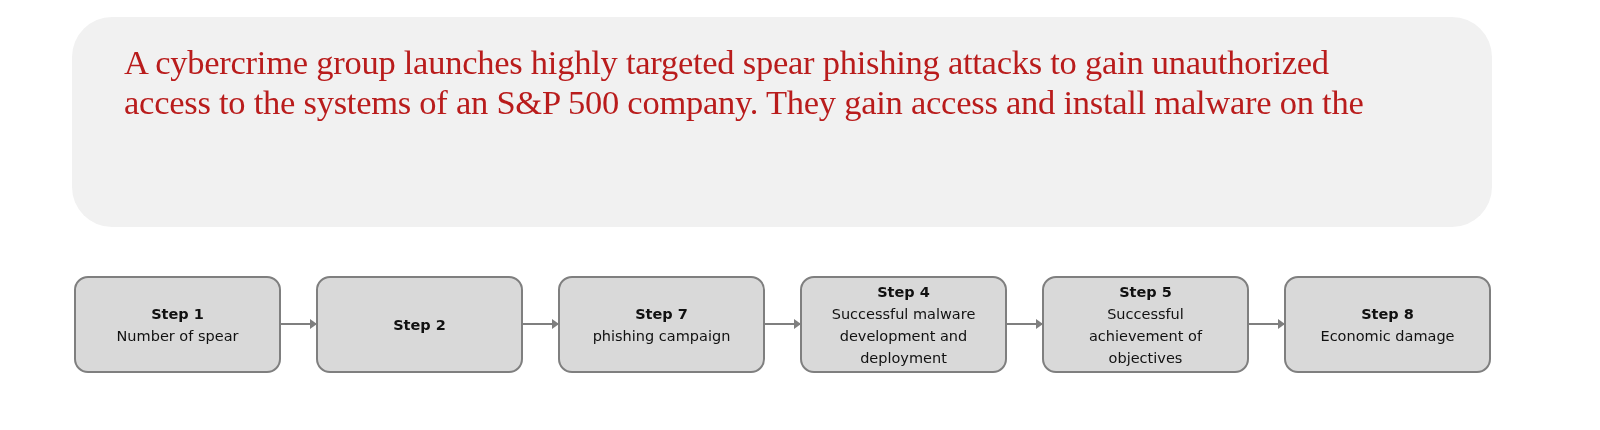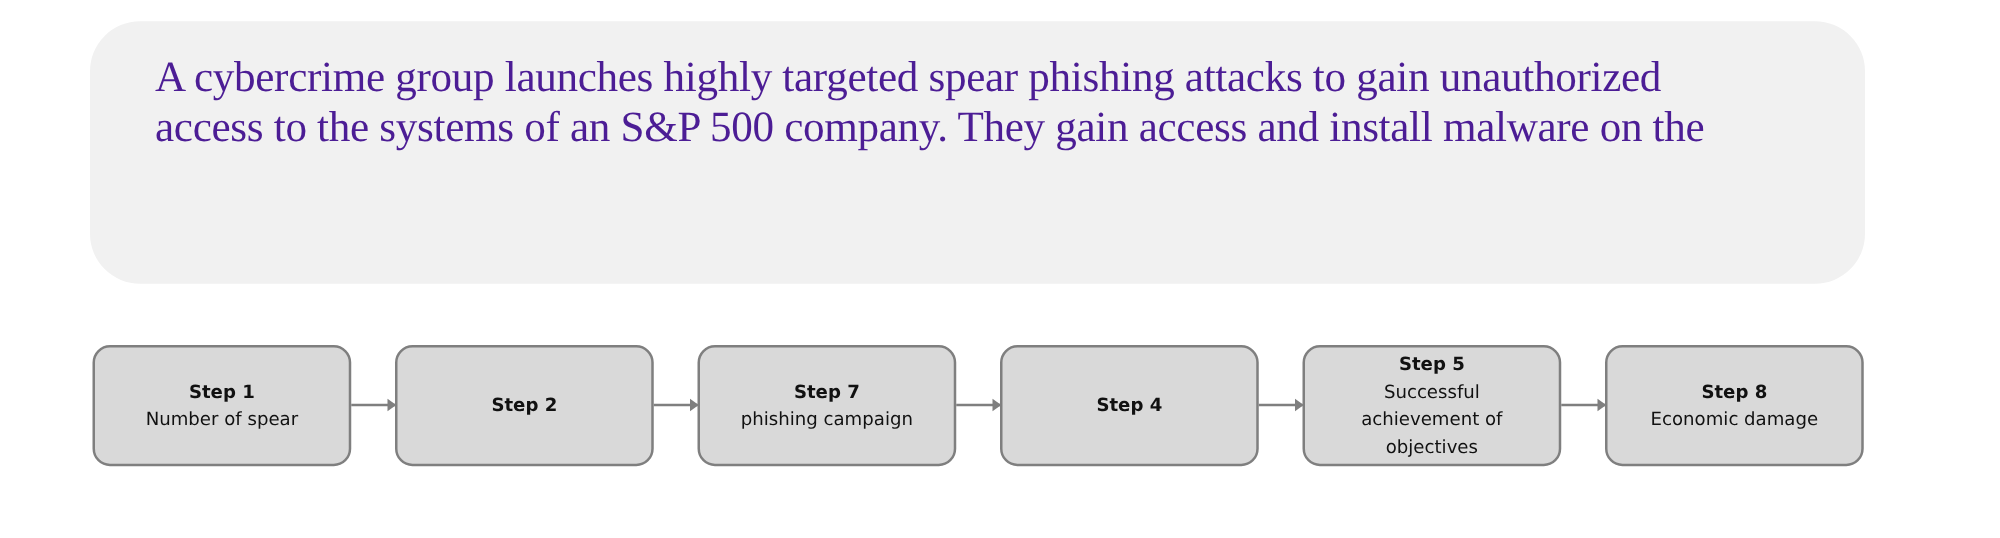--- a/index.html
+++ b/index.html
@@ -4,21 +4,21 @@
 <style>
   html, body { margin:0; padding:0; background:#ffffff; }
   body { width:1600px; height:430px; position:relative; overflow:hidden; }
   .scenario {
     position:absolute; left:72px; top:17px; width:1420px; height:210px;
     background:#f1f1f1; border-radius:40px; box-sizing:border-box;
   }
   .scenario-text {
     position:absolute; left:52px; top:26px; width:1340px;
     font-family:"Liberation Serif", serif; font-size:34.5px; line-height:39.5px;
-    color:#4c1d95; letter-spacing:-0.25px;
+    color:#b91c1c; letter-spacing:-0.25px;
   }
   .step {
     position:absolute; top:276px; width:207px; height:97px;
     background:#d9d9d9; border:2px solid #7f7f7f; border-radius:14px;
     box-sizing:border-box;
     display:flex; flex-direction:column; align-items:center; justify-content:center;
     font-family:"DejaVu Sans", sans-serif; color:#111; text-align:center;
   }
   .step-title { font-weight:bold; font-size:14.5px; line-height:22px; }
   .step-desc { font-size:14.5px; line-height:22px; padding:0 8px; }
@@ -54,20 +54,25 @@
 <div class="step" style="left:558px">
   <div class="step-title">Step 7</div>
   <div class="step-desc">
     <div>phishing campaign</div>
   </div>
 </div>
 <div class="arrow" style="left:765px;width:35px"></div>
 
 <div class="step" style="left:800px">
   <div class="step-title">Step 4</div>
+  <div class="step-desc">
+    <div>Successful malware</div>
+    <div>development and</div>
+    <div>deployment</div>
+  </div>
 </div>
 <div class="arrow" style="left:1007px;width:35px"></div>
 
 <div class="step" style="left:1042px">
   <div class="step-title">Step 5</div>
   <div class="step-desc">
     <div>Successful</div>
     <div>achievement of</div>
     <div>objectives</div>
   </div>

